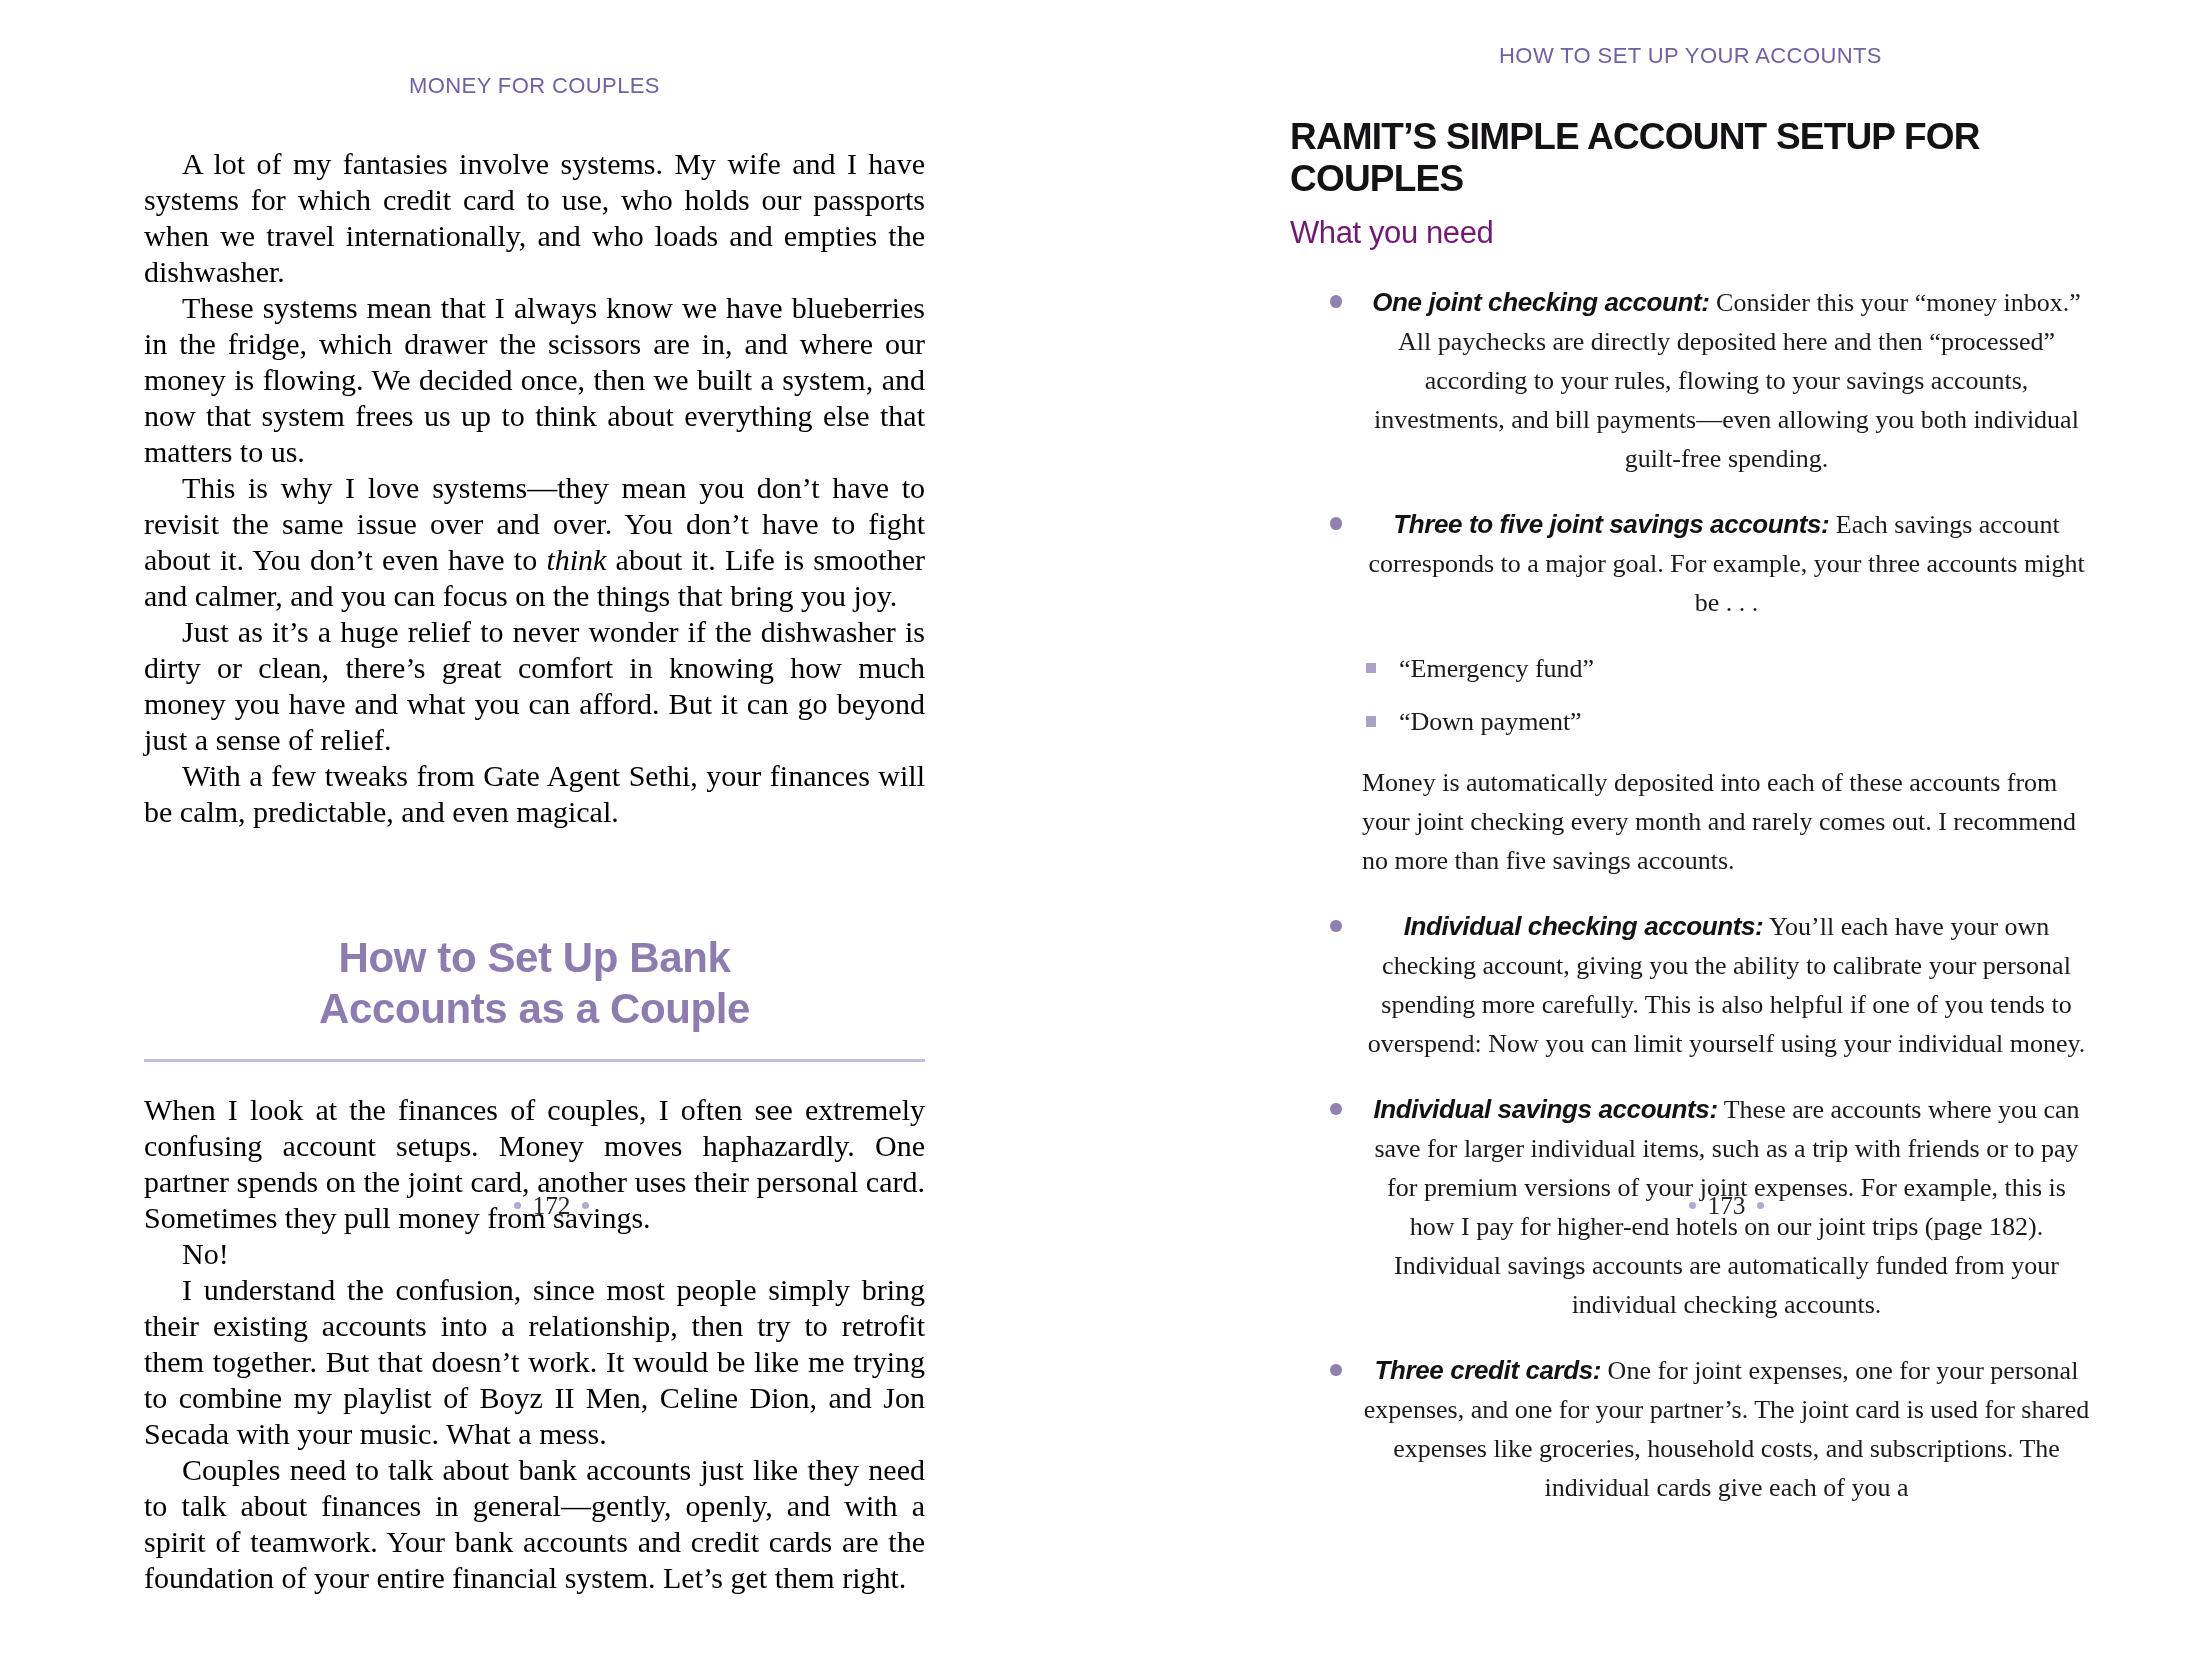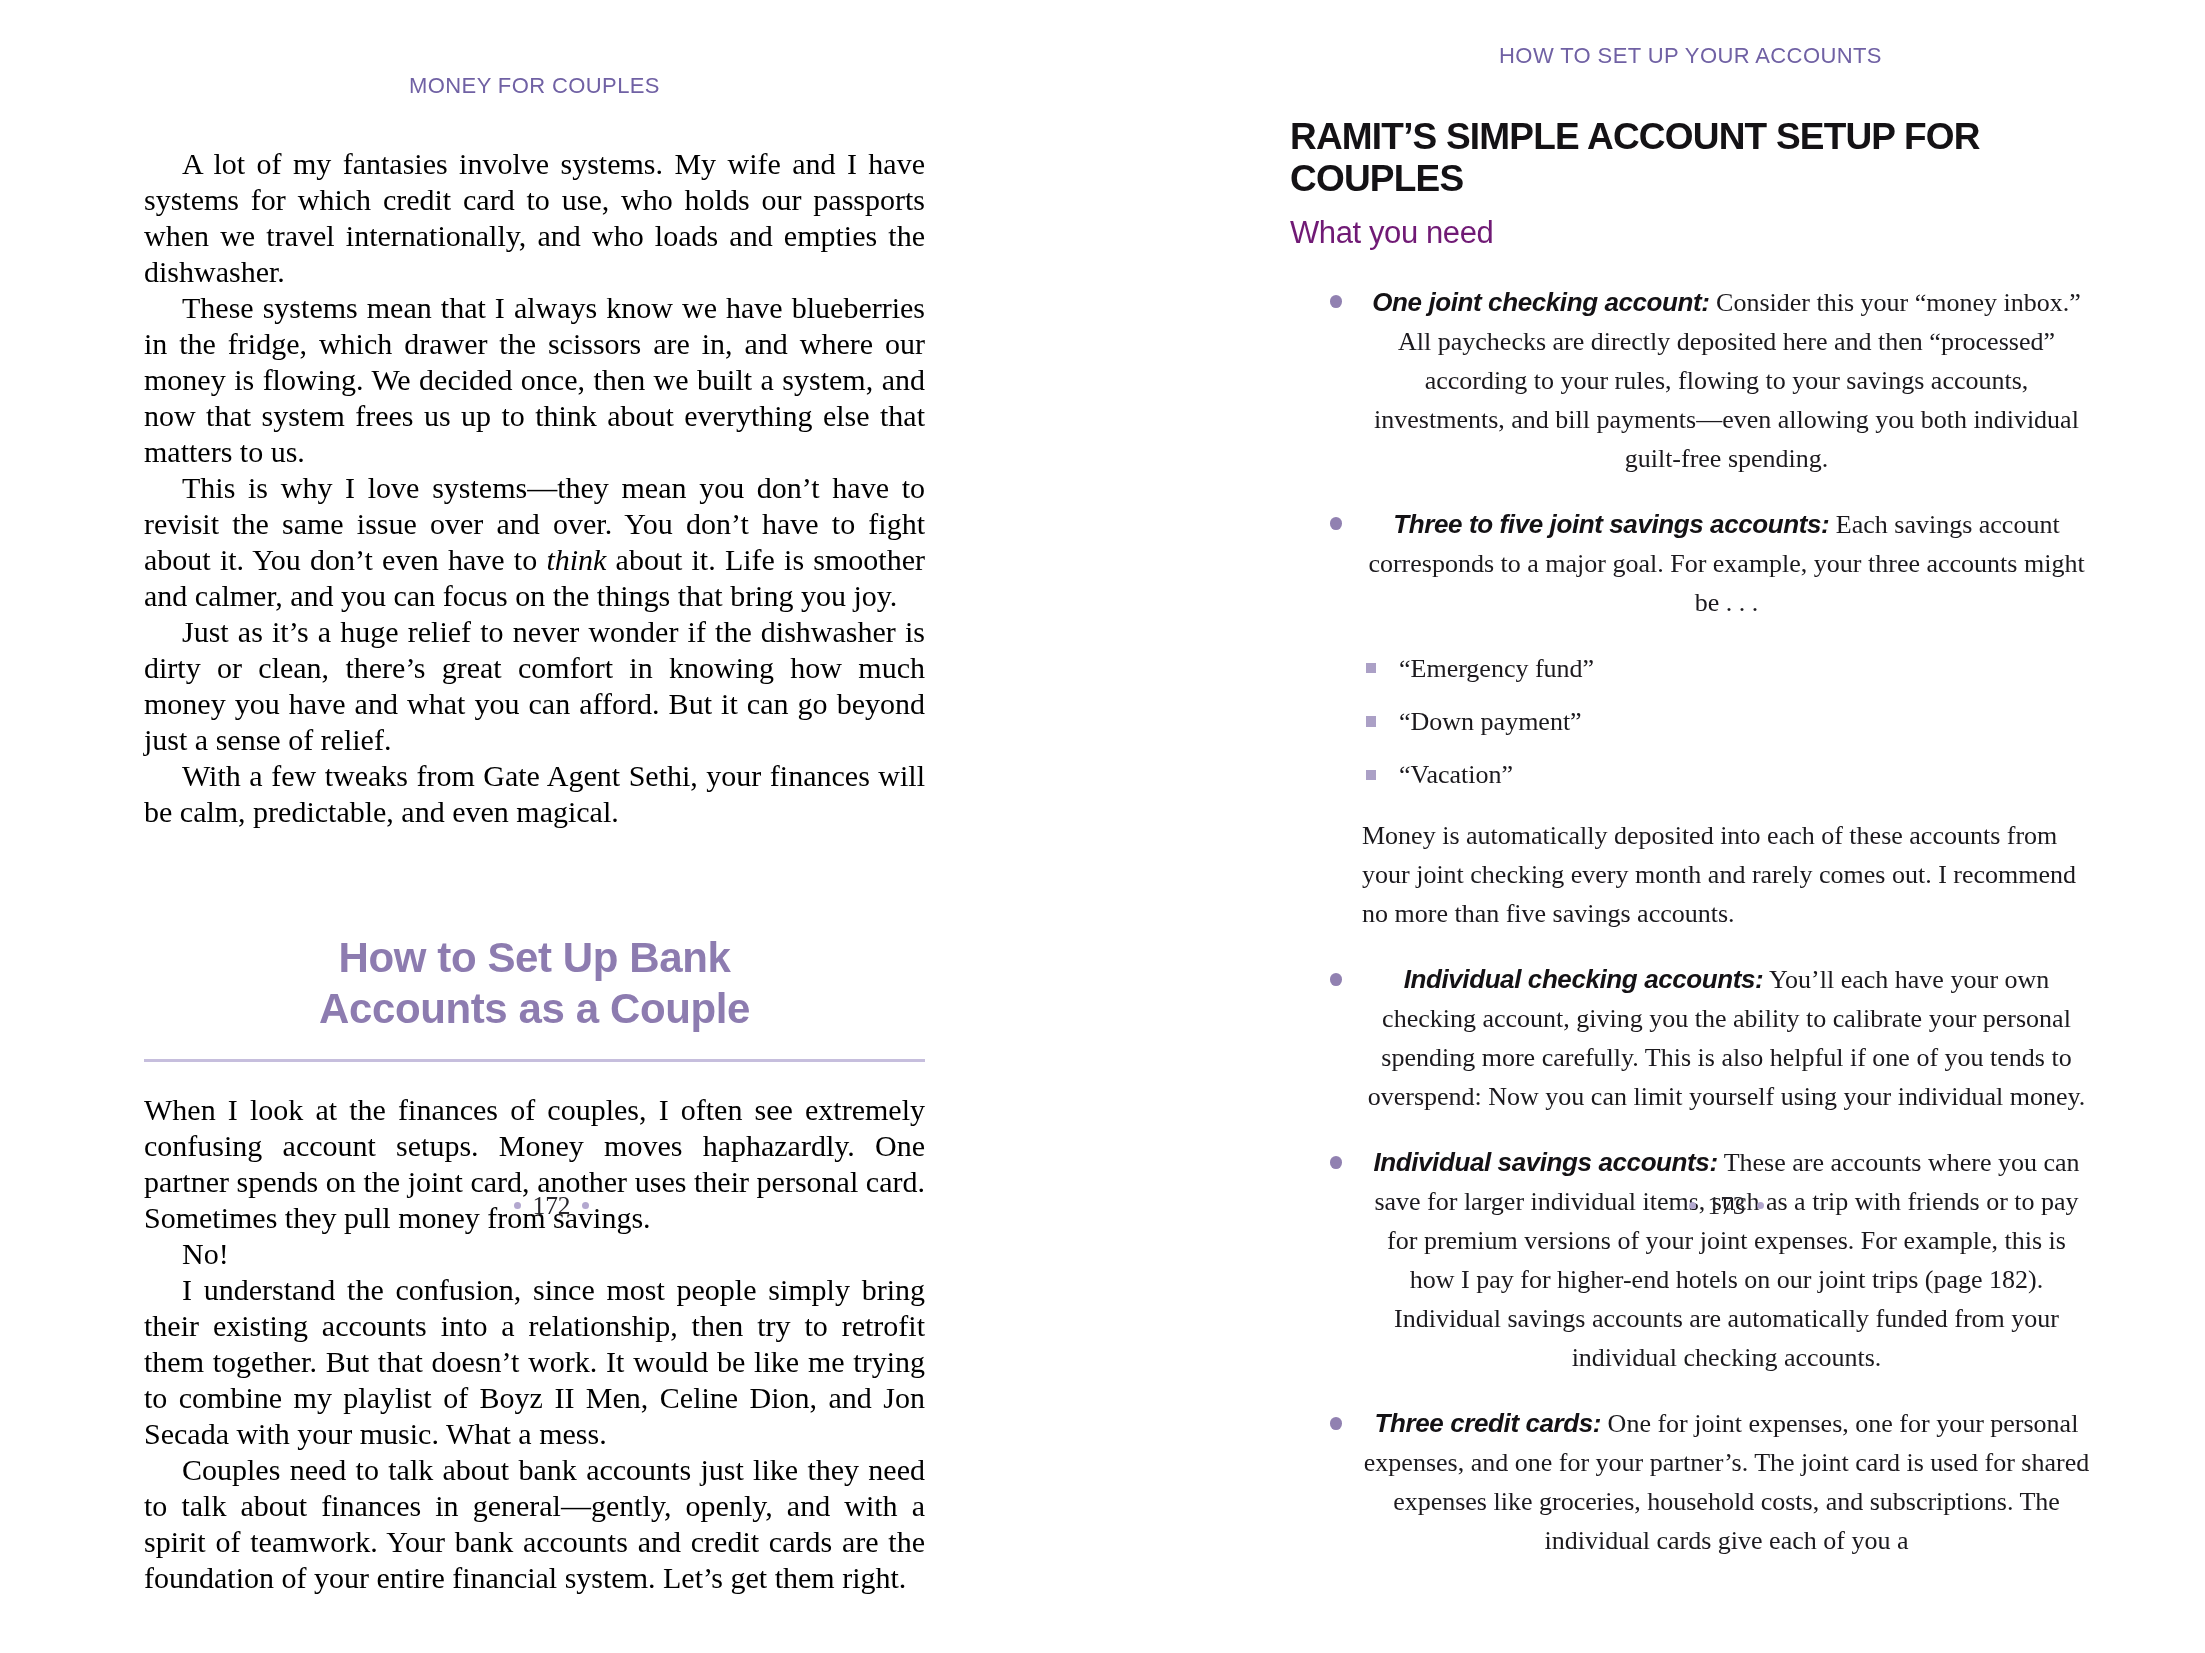--- a/index.html
+++ b/index.html
@@ -229,24 +229,20 @@
 
       <div class="sub-bullets">
         <div class="sub-bullet-item">
           <span class="square-bullet"></span>
           <span>“Emergency fund”</span>
         </div>
         <div class="sub-bullet-item">
           <span class="square-bullet"></span>
           <span>“Down payment”</span>
         </div>
-        <div class="sub-bullet-item">
-          <span class="square-bullet"></span>
-          <span>“Vacation”</span>
-        </div>
       </div>
 
       <p class="note-paragraph">Money is automatically deposited into each of these accounts from your joint checking every month and rarely comes out. I recommend no more than five savings accounts.</p>
 
       <div class="bullet-item">
         <span class="bullet-dot"></span>
         <span class="bullet-lead">Individual checking accounts:</span>
         <span>You’ll each have your own checking account, giving you the ability to calibrate your personal spending more carefully. This is also helpful if one of you tends to overspend: Now you can limit yourself using your individual money.</span>
       </div>
 

